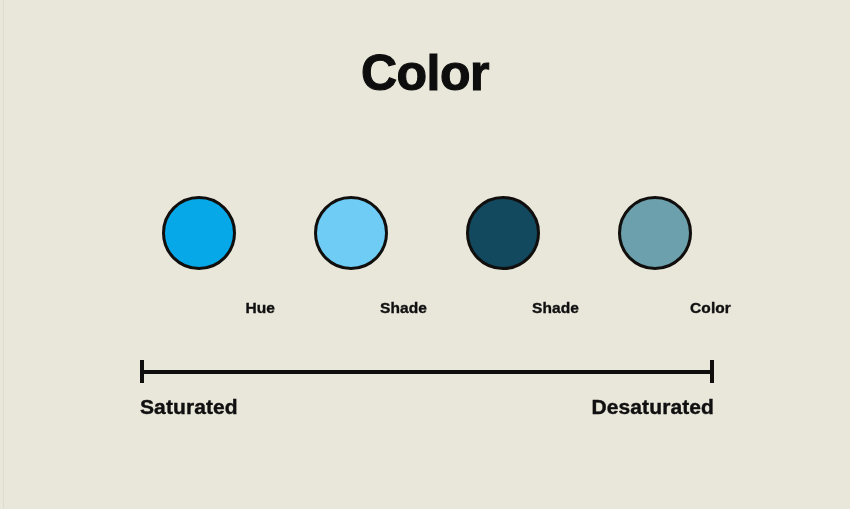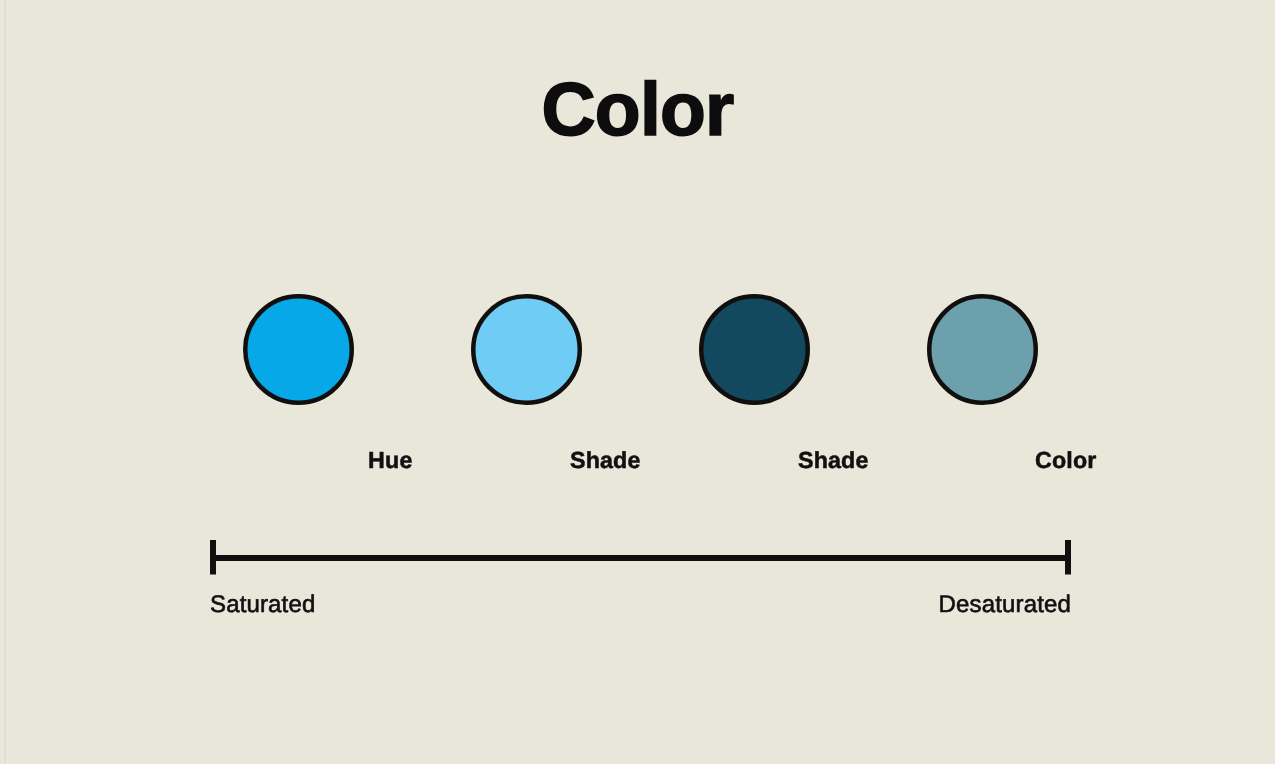--- a/index.html
+++ b/index.html
@@ -105,22 +105,22 @@
 
   .scale-labels {
     position: absolute;
     left: 140px;
     top: 395px;
     width: 574px;
     display: flex;
     justify-content: space-between;
   }
   .scale-label {
-    font-size: 16px;
-    font-weight: normal;
+    font-size: 21px;
+    font-weight: bold;
     color: #111010;
     letter-spacing: 0.1px;
     -webkit-text-stroke: 0.4px #111010;
   }
 </style>
 </head>
 <body style="background: rgb(233, 230, 218);">
 
 <div id="canvas" style="background: rgb(233, 230, 218);">
 

